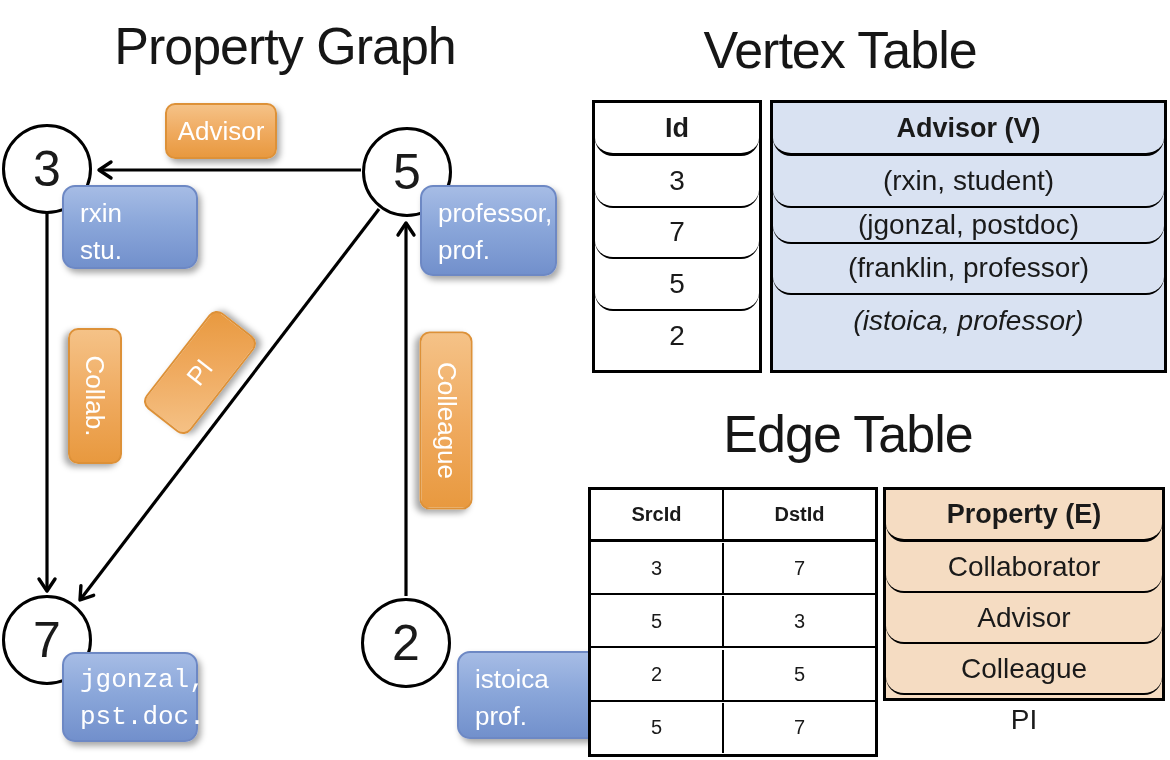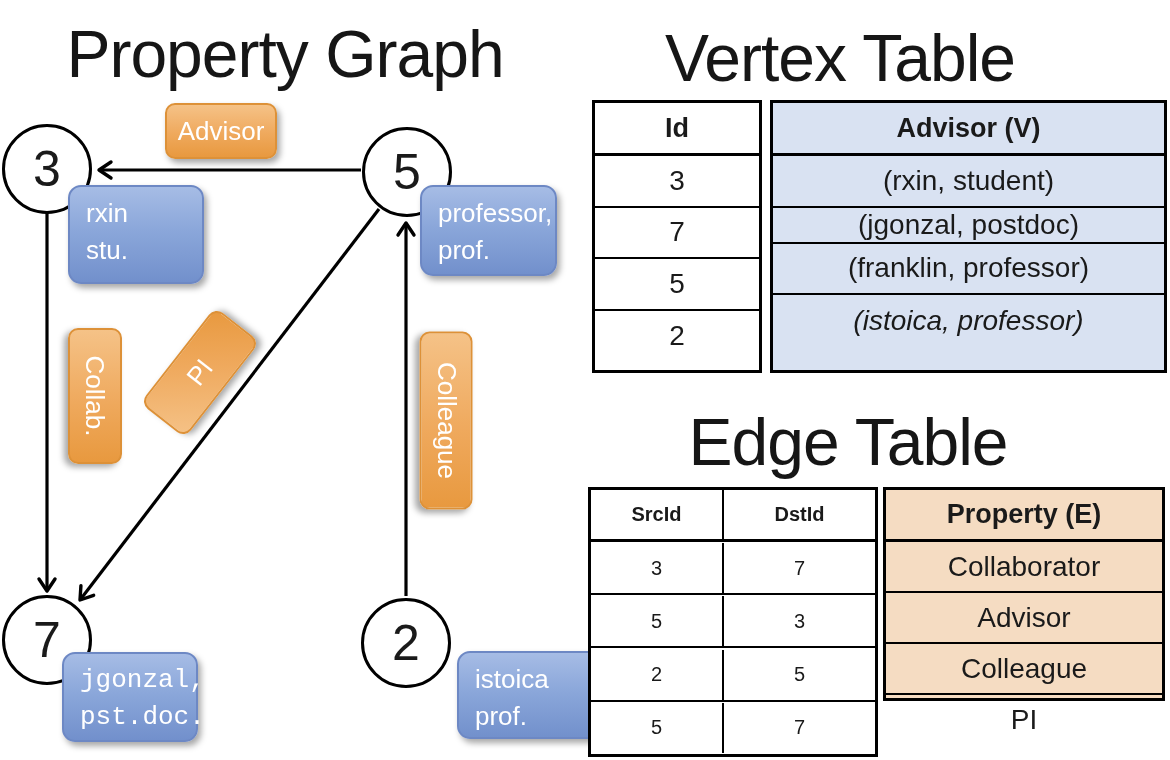--- a/index.html
+++ b/index.html
@@ -4,21 +4,21 @@
 <style>
   html,body{margin:0;padding:0;background:#ffffff;}
   #stage{
     position:relative;width:1170px;height:760px;overflow:hidden;
     background:#ffffff;
     font-family:"Liberation Sans", sans-serif;
     color:#1a1a1a;
   }
   .title{
     position:absolute;text-align:center;
-    font-size:66px;font-weight:400;letter-spacing:-1px;color:#161616;
+    font-size:52px;font-weight:400;letter-spacing:-1px;color:#161616;
     white-space:nowrap;
   }
   
   #edges{position:absolute;left:0;top:0;}
   .node{
     position:absolute;width:90px;height:90px;border-radius:50%;
     background:#ffffff;border:3.5px solid #000;
     display:flex;align-items:center;justify-content:center;
     font-size:50px;font-weight:400;color:#1a1a1a;box-sizing:border-box;
   }
@@ -37,21 +37,21 @@
     box-shadow:3px 4px 6px rgba(0,0,0,0.35);
     color:#fff;font-size:26px;
     display:flex;align-items:center;justify-content:center;
     box-sizing:border-box;white-space:nowrap;
   }
   .elabel.rot90{background:linear-gradient(to right,#f5c287 0%,#efa95d 55%,#e8993f 100%);transform:rotate(90deg);}
   .elabel.rotpi{background:linear-gradient(230deg,#e8993f 0%,#efa95d 45%,#f5c287 100%);transform:rotate(-52deg);}
   
   .tbox{position:absolute;border:3px solid #000;box-sizing:border-box;background:#fff;}
   .trow{display:flex;align-items:center;justify-content:center;
-        font-size:28px;border-bottom:2.5px solid #000;box-sizing:border-box;}
+        font-size:28px;border-bottom:2.5px solid #000;box-sizing:border-box;border-radius:18px;}
   .trow:last-child{border-bottom:none;}
   .thead{font-weight:bold;font-size:27px;}
   .grid2{display:grid;grid-template-columns:133px 1fr;}
   .grid2 > .cell{display:flex;align-items:center;justify-content:center;
         font-size:20px;box-sizing:border-box;
         border-bottom:2.5px solid #000;}
   .grid2 > .cell.cleft{border-right:2.5px solid #000;}
   .grid2 > .cell.lastrow{border-bottom:none;}
 </style>
 </head>
@@ -81,21 +81,21 @@
   <div class="node" style="left:362px;top:127px;">
       <span>5</span>
     </div>
   <div class="node" style="left:2px;top:595px;">
       <span>7</span>
     </div>
   <div class="node" style="left:361px;top:598px;">
       <span>2</span>
     </div>
 
-  <div class="vlabel" style="left:68px;top:185px;width:136px;height:99px;">
+  <div class="vlabel" style="left:62px;top:185px;width:136px;height:84px;">
     <div>rxin</div>
     <div>stu.</div>
   </div>
   <div class="vlabel" style="left:420px;top:185px;width:137px;height:91px;">
     <div>professor,</div>
     <div>prof.</div>
   </div>
   <div class="vlabel" style="left:62px;top:652px;width:136px;height:90px;font-family:Liberation Mono, monospace;">
     <div>jgonzal,</div>
     <div>pst.doc.</div>

